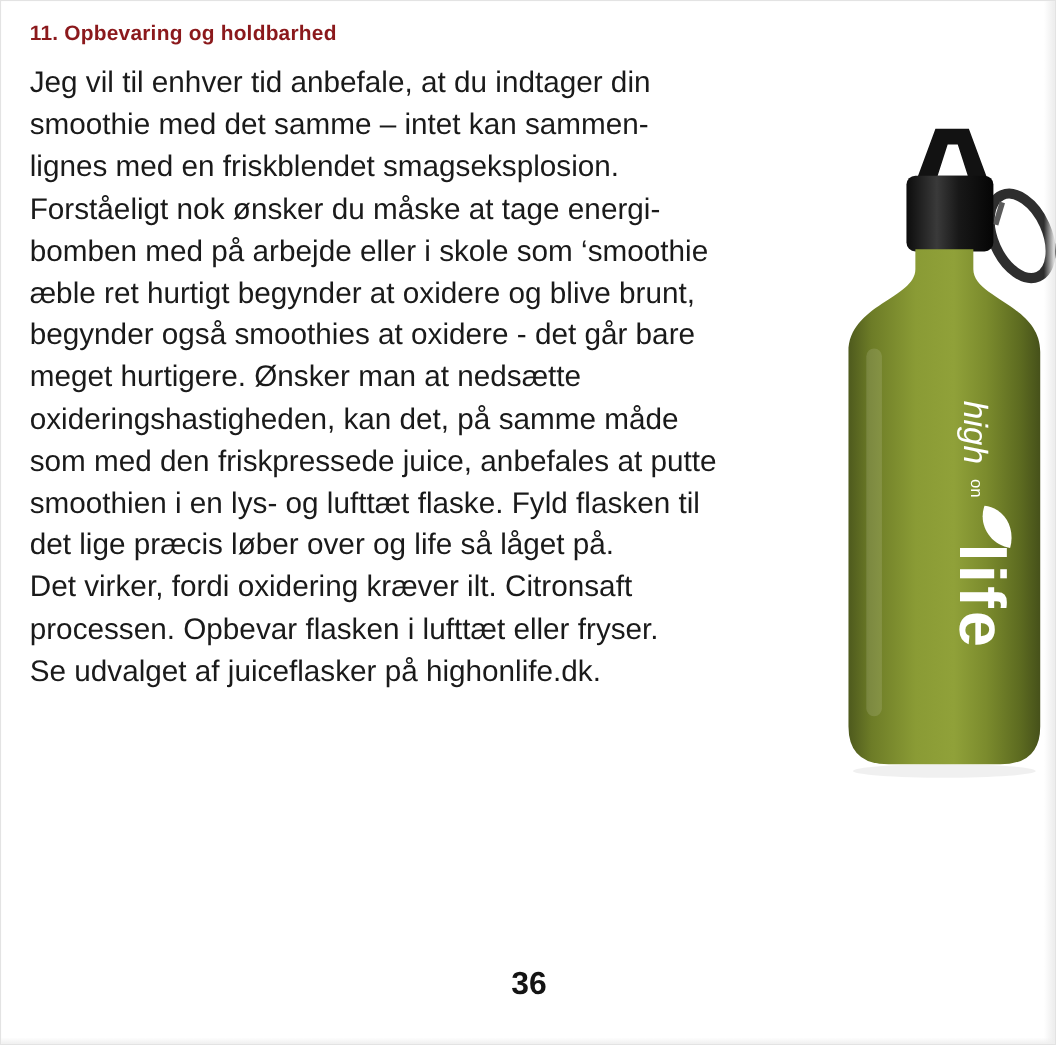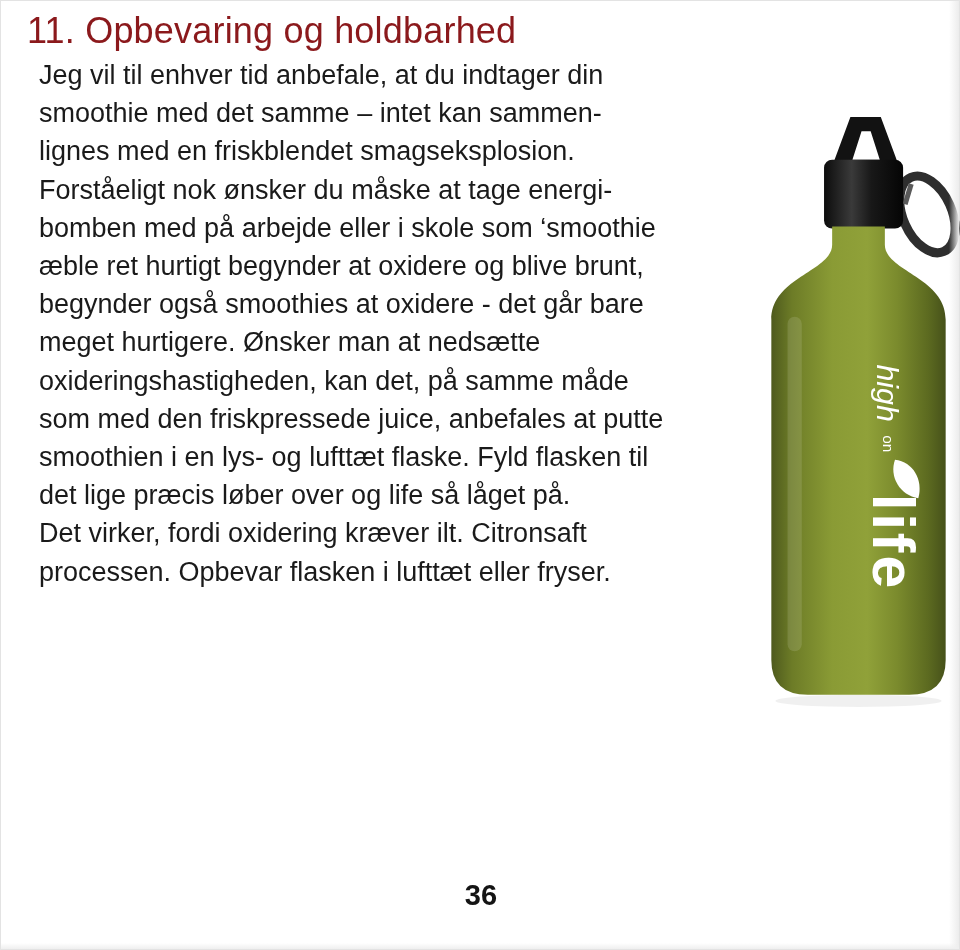--- a/index.html
+++ b/index.html
@@ -22,29 +22,29 @@
   .scan-edge-bottom{
     position:absolute;bottom:0;left:0;width:100%;height:6px;
     background:linear-gradient(to top,#efefef,rgba(255,255,255,0));
     pointer-events:none;
   }
   .text-col{
     position:absolute;left:26px;top:12px;width:712px;
   }
   h1.heading{
     margin:0 0 7px 0;
-    font-size:36px;line-height:36px;font-weight:400;
+    font-size:19px;line-height:36px;font-weight:700;
     color:#8b191c;
     letter-spacing:0.2px;
   }
   .body-text{
     font-size:27px;line-height:38.2px;
     color:#1a1a1a;
   }
-  .body-text .line{white-space:nowrap;margin-left:12px;}
+  .body-text .line{white-space:nowrap;}
   .page-number{
     position:absolute;left:0;top:878px;width:960px;
     text-align:center;
     font-size:29px;font-weight:700;color:#141414;
   }
   .bottle-wrap{
     position:absolute;left:755px;top:108px;width:205px;height:600px;
   }
   .brand-high{font-size:30px;font-style:italic;fill:#ffffff;font-family:"Liberation Sans",sans-serif;}
   .brand-on{font-size:15px;fill:#ffffff;font-family:"Liberation Sans",sans-serif;}
@@ -65,20 +65,21 @@
       <div class="line">bomben med på arbejde eller i skole som ‘smoothie</div>
       <div class="line">æble ret hurtigt begynder at oxidere og blive brunt,</div>
       <div class="line">begynder også smoothies at oxidere - det går bare</div>
       <div class="line">meget hurtigere. Ønsker man at nedsætte</div>
       <div class="line">oxideringshastigheden, kan det, på samme måde</div>
       <div class="line">som med den friskpressede juice, anbefales at putte</div>
       <div class="line">smoothien i en lys- og lufttæt flaske. Fyld flasken til</div>
       <div class="line">det lige præcis løber over og life så låget på.</div>
       <div class="line">Det virker, fordi oxidering kræver ilt. Citronsaft</div>
       <div class="line">processen. Opbevar flasken i lufttæt eller fryser.</div>
+      <div class="line">Se udvalget af juiceflasker på highonlife.dk.</div>
     </div>
   </div>
 
   <div class="bottle-wrap">
     <svg viewBox="0 0 200 592" width="205" height="600">
       <defs>
         <linearGradient id="bottleGrad" x1="0" y1="0" x2="1" y2="0">
           <stop offset="0" stop-color="#4e5a1d"></stop>
           <stop offset="0.12" stop-color="#6d7c27"></stop>
           <stop offset="0.35" stop-color="#8a9b35"></stop>

